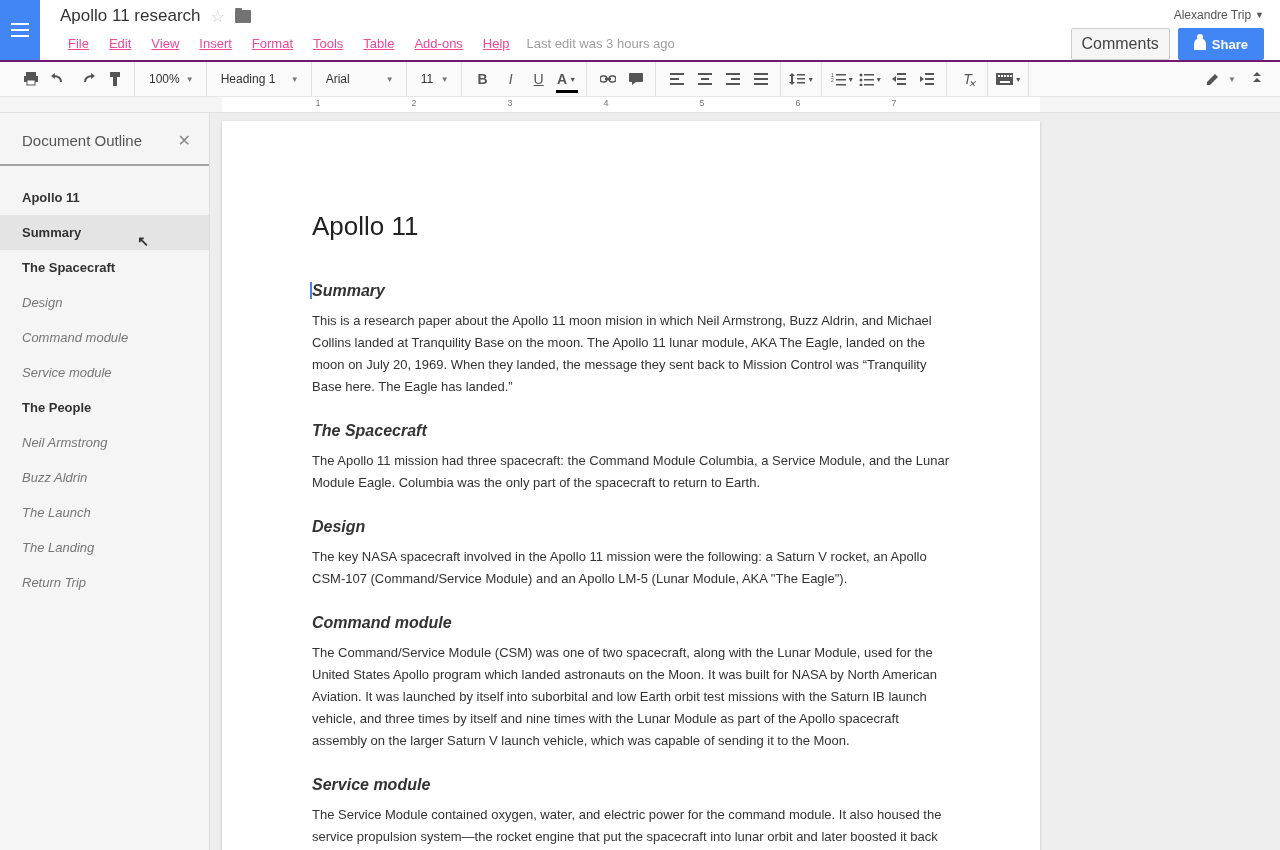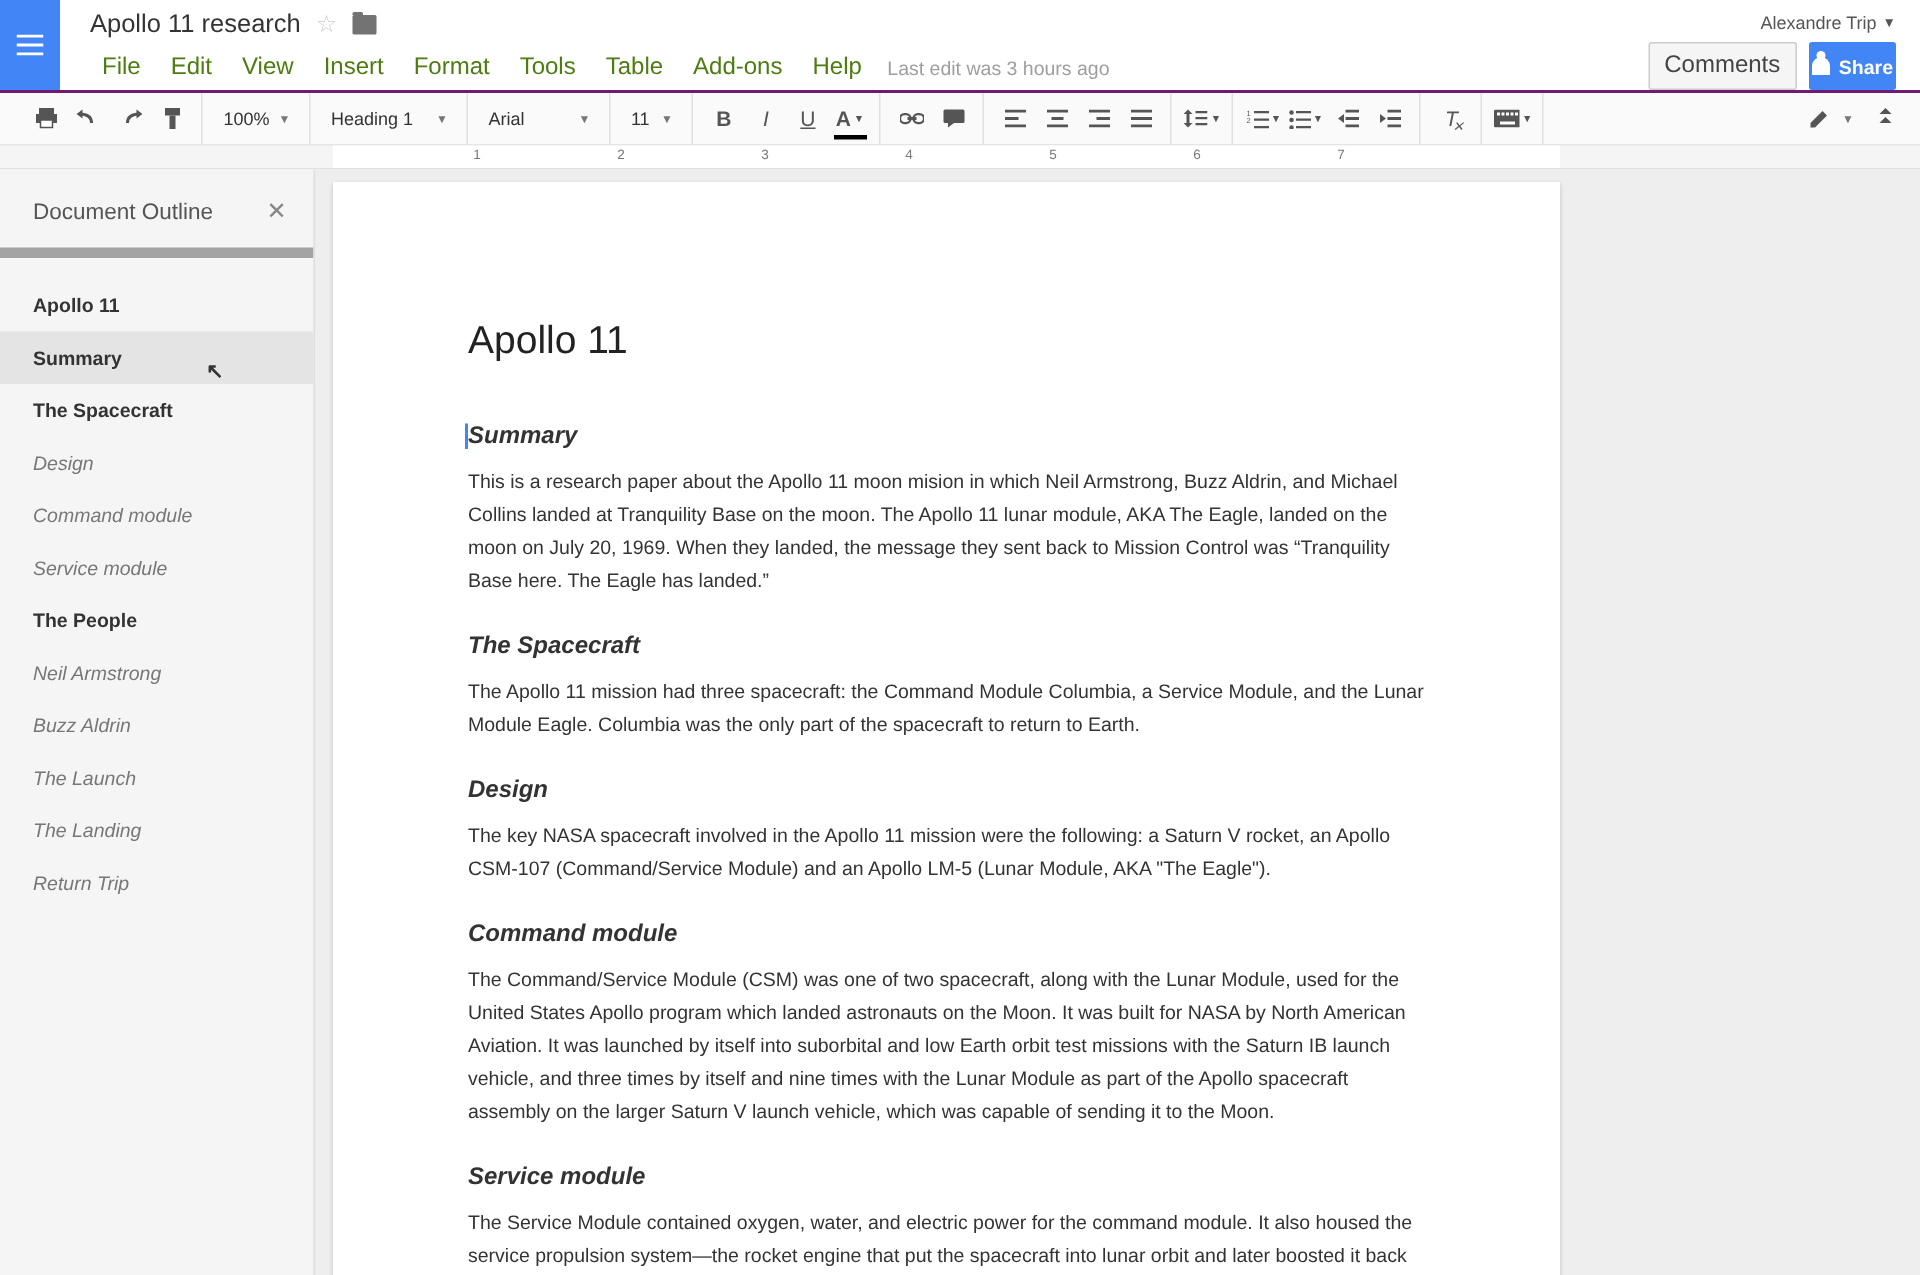--- a/index.html
+++ b/index.html
@@ -7,48 +7,48 @@
 .header { display: flex; flex-direction: column; border-bottom: 1px solid #e0e0e0; }
 .titlebar { display: flex; align-items: flex-start; height: 60px; }
 .menu-hamburger { width: 40px; height: 60px; background: #4285f4; display:flex; align-items:center; justify-content:center; color:#fff; cursor:pointer; }
 .title-area { flex:1; padding: 6px 20px 0 20px; }
 .doc-title-row { display:flex; align-items:center; gap:10px; }
 .doc-title { font-size:17px; color:#333; }
 .star-icon { color:#ccc; font-size:16px; }
 .folder-icon { width:16px; height:13px; background:#737373; border-radius:1px; position:relative; }
 .folder-icon::before { content:""; position:absolute; top:-2px; left:0; width:7px; height:2px; background:#737373; border-radius:1px 1px 0 0; }
 .menubar { display:flex; gap:4px; margin-top:6px; align-items:center; }
-.menubar-item { font-size:16px; color:#4d7c0f; padding:4px 8px; cursor:pointer; }
+.menubar-item { font-size:13px; color:#ec4899; padding:4px 8px; cursor:pointer;text-decoration:underline; }
 .last-edit { font-size:13px; color:#9e9e9e; margin-left:5px; }
 .right-header { display:flex; align-items:center; gap:10px; padding:8px 16px 0 0; }
 .user-name { font-size:12px; color:#555; white-space:nowrap; }
 .dd-caret { font-size:9px; color:#555; }
 .comments-btn { border:1px solid #ccc; background:#f5f5f5; padding:6px 10px; font-size:16px; color:#444; border-radius:2px; cursor:pointer; }
-.share-btn { background:#4285f4; color:#fff; border:none; padding:6px 2px; font-size:13px; border-radius:2px; display:flex; align-items:center; gap:6px; cursor:pointer; font-weight:bold; }
+.share-btn { background:#4285f4; color:#fff; border:none; padding:6px 16px; font-size:13px; border-radius:2px; display:flex; align-items:center; gap:6px; cursor:pointer; font-weight:bold; }
 .person-icon { width:12px; height:12px; background:#fff; border-radius:50% 50% 0 0; position:relative; }
 .person-icon::after{content:"";position:absolute;top:-4px;left:3px;width:6px;height:6px;background:#fff;border-radius:50%;}
 .toolbar { height:36px; background:#fafafa; border-top:2px solid #701a75; display:flex; align-items:center; padding:0 12px; gap:2px; position:relative;}
 .tool-group { display:flex; align-items:center; gap:2px; padding:0 6px; border-right:1px solid #e0e0e0; height:100%; }
 .tool-group:last-child{border-right:none;}
 .tbtn { width:26px; height:26px; display:flex; align-items:center; justify-content:center; color:#555; cursor:pointer; font-size:14px; border-radius:2px;}
 .sel { display:flex; align-items:center; gap:6px; padding:0 6px; font-size:12px; color:#333; cursor:pointer; height:26px; min-width:50px; justify-content:space-between;}
 .sel .caret{font-size:8px;color:#777;}
 .bold{font-weight:bold;}
 .italic{font-style:italic;}
 .underline{text-decoration:underline;}
 .color-A{position:relative;font-weight:bold;}
 .color-A::after{content:"";position:absolute;bottom:-1px;left:2px;right:2px;height:3px;background:#000;}
 .collapse-btn{position:absolute;right:10px;}
 .editing-sel{position:absolute; right:44px; display:flex; align-items:center; gap:8px;}
 .ruler { height:16px; background:#f5f5f5; border-top:1px solid #e5e5e5; position:relative; font-size:9px; color:#777;}
 .ruler-page{ position:absolute; left:222px; width:818px; height:100%; background:#fff;}
 .ruler-num{position:absolute; top:1px; transform:translateX(-50%);}
 .body { display:flex; height:calc(850px - 60px - 36px - 16px); background:#eeeeee; }
 .outline-panel { width:210px; background:#f5f5f5; border-right:1px solid #ddd; padding:18px 0 0 0; overflow:auto;}
-.outline-header { display:flex; justify-content:space-between; align-items:center; padding:0 18px 14px 22px; border-bottom:7px solid #a3a3a3; margin-bottom:14px;}
+.outline-header { display:flex; justify-content:space-between; align-items:center; padding:0 18px 14px 22px; border-bottom:2px solid #a3a3a3; margin-bottom:14px;}
 .outline-title { font-size:15px; color:#555; }
 .outline-close { color:#888; cursor:pointer; font-size:16px;}
 .outline-item { padding:10px 18px 10px 22px; font-size:13px; color:#555; cursor:pointer; position:relative;}
 .outline-item.h1 { font-weight:bold; color:#333;}
 .outline-item.h2 { font-style:italic; color:#777;}
 .outline-item.selected { background:#e4e4e4; }
 .cursor-hand { position:absolute; right:60px; top:50%; font-size:14px; }
 .canvas-wrap { flex:1; overflow:auto; display:flex; justify-content:flex-start; padding-left:12px; padding-top:8px;}
 .page { width:818px; background:#fff; box-shadow:0 1px 3px rgba(0,0,0,0.2); padding:90px 90px 40px 90px; min-height:1000px;}
 .h-title { font-size:26px; font-weight:400; color:#222; margin-bottom:40px;}

